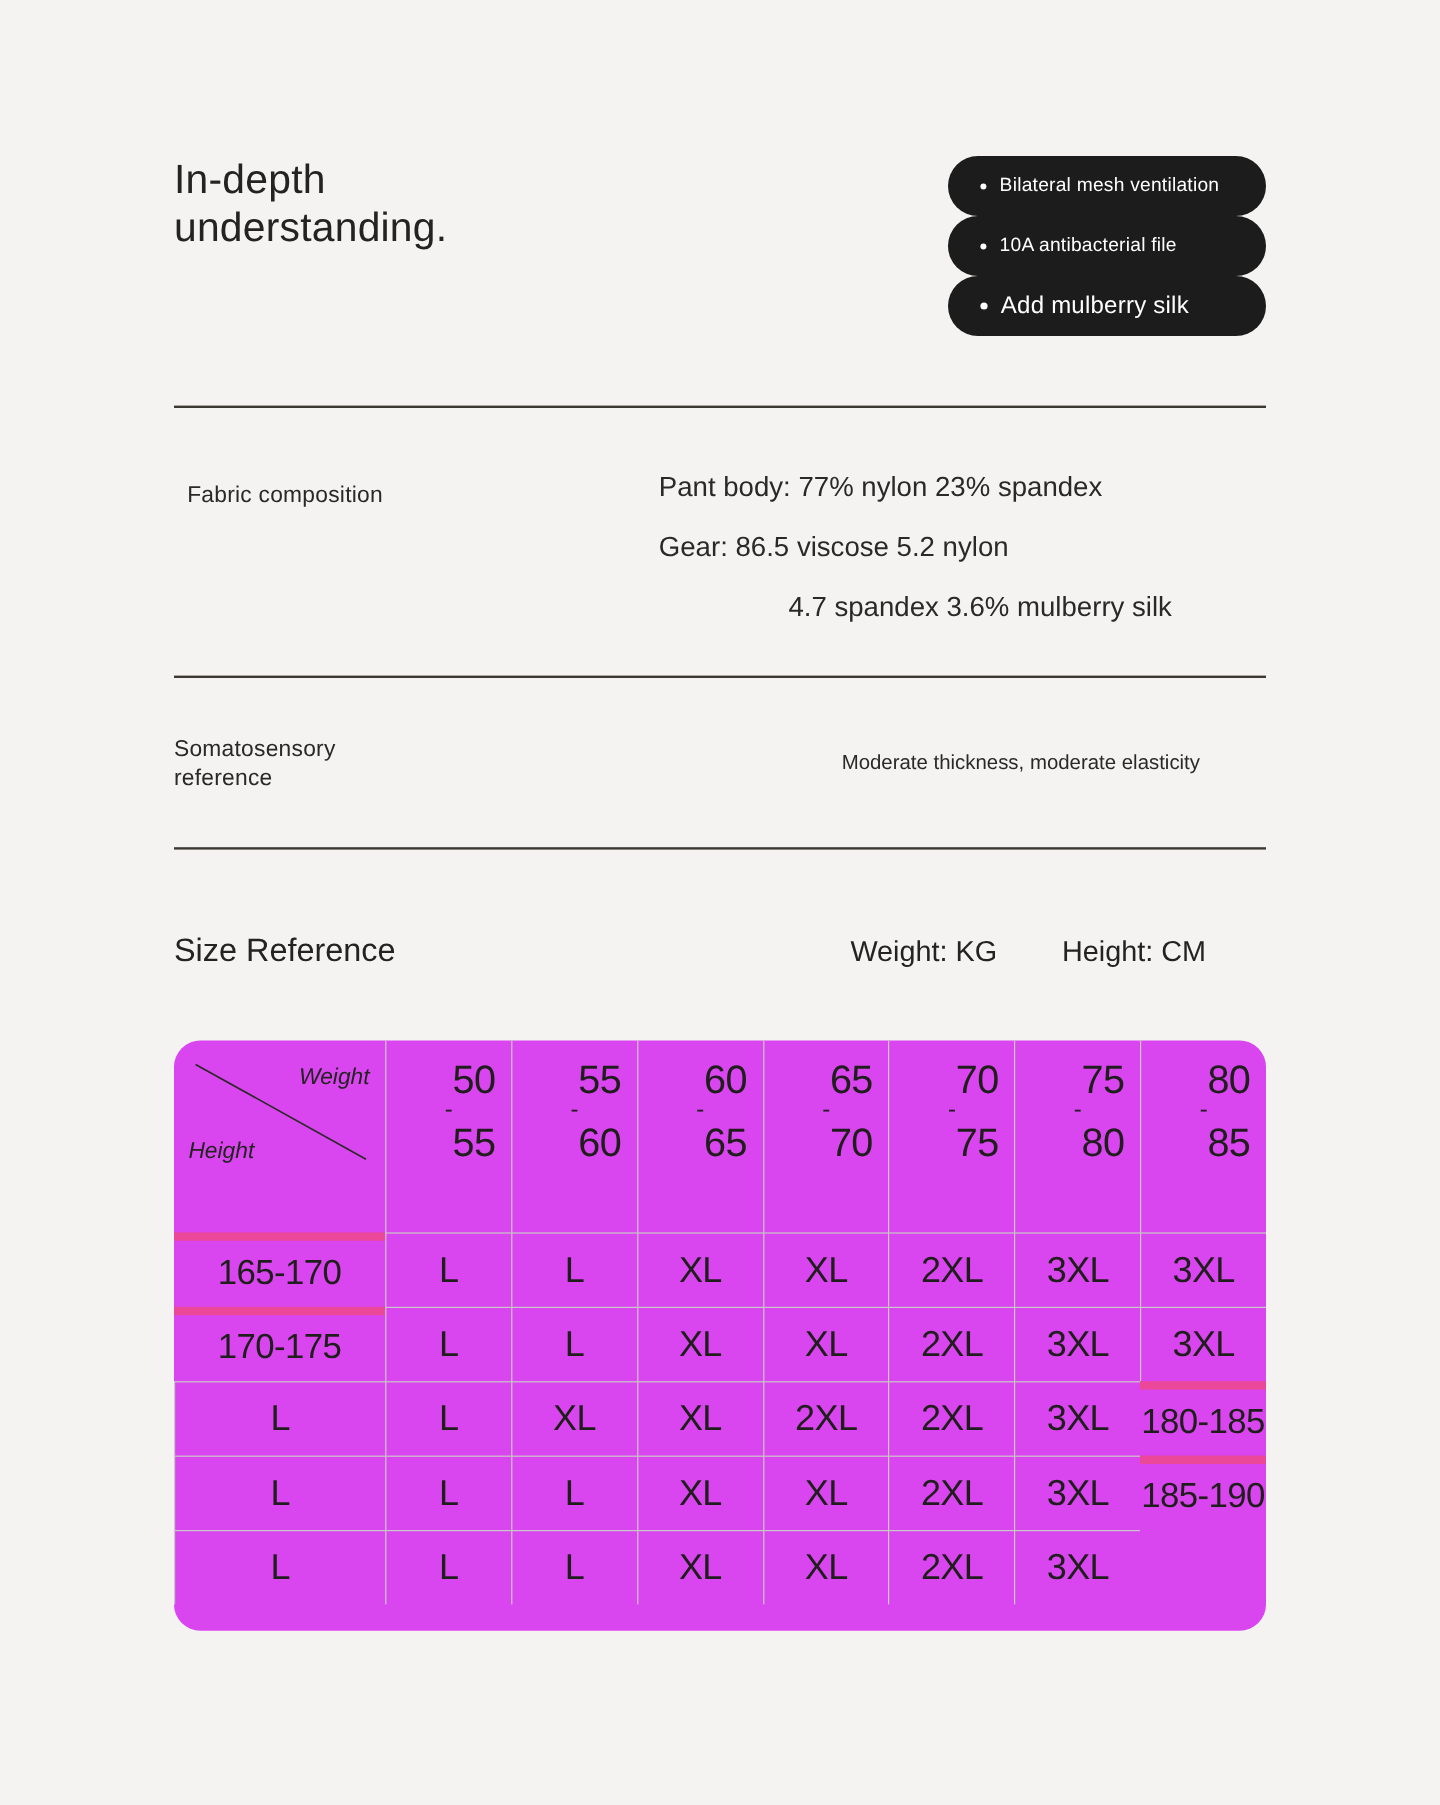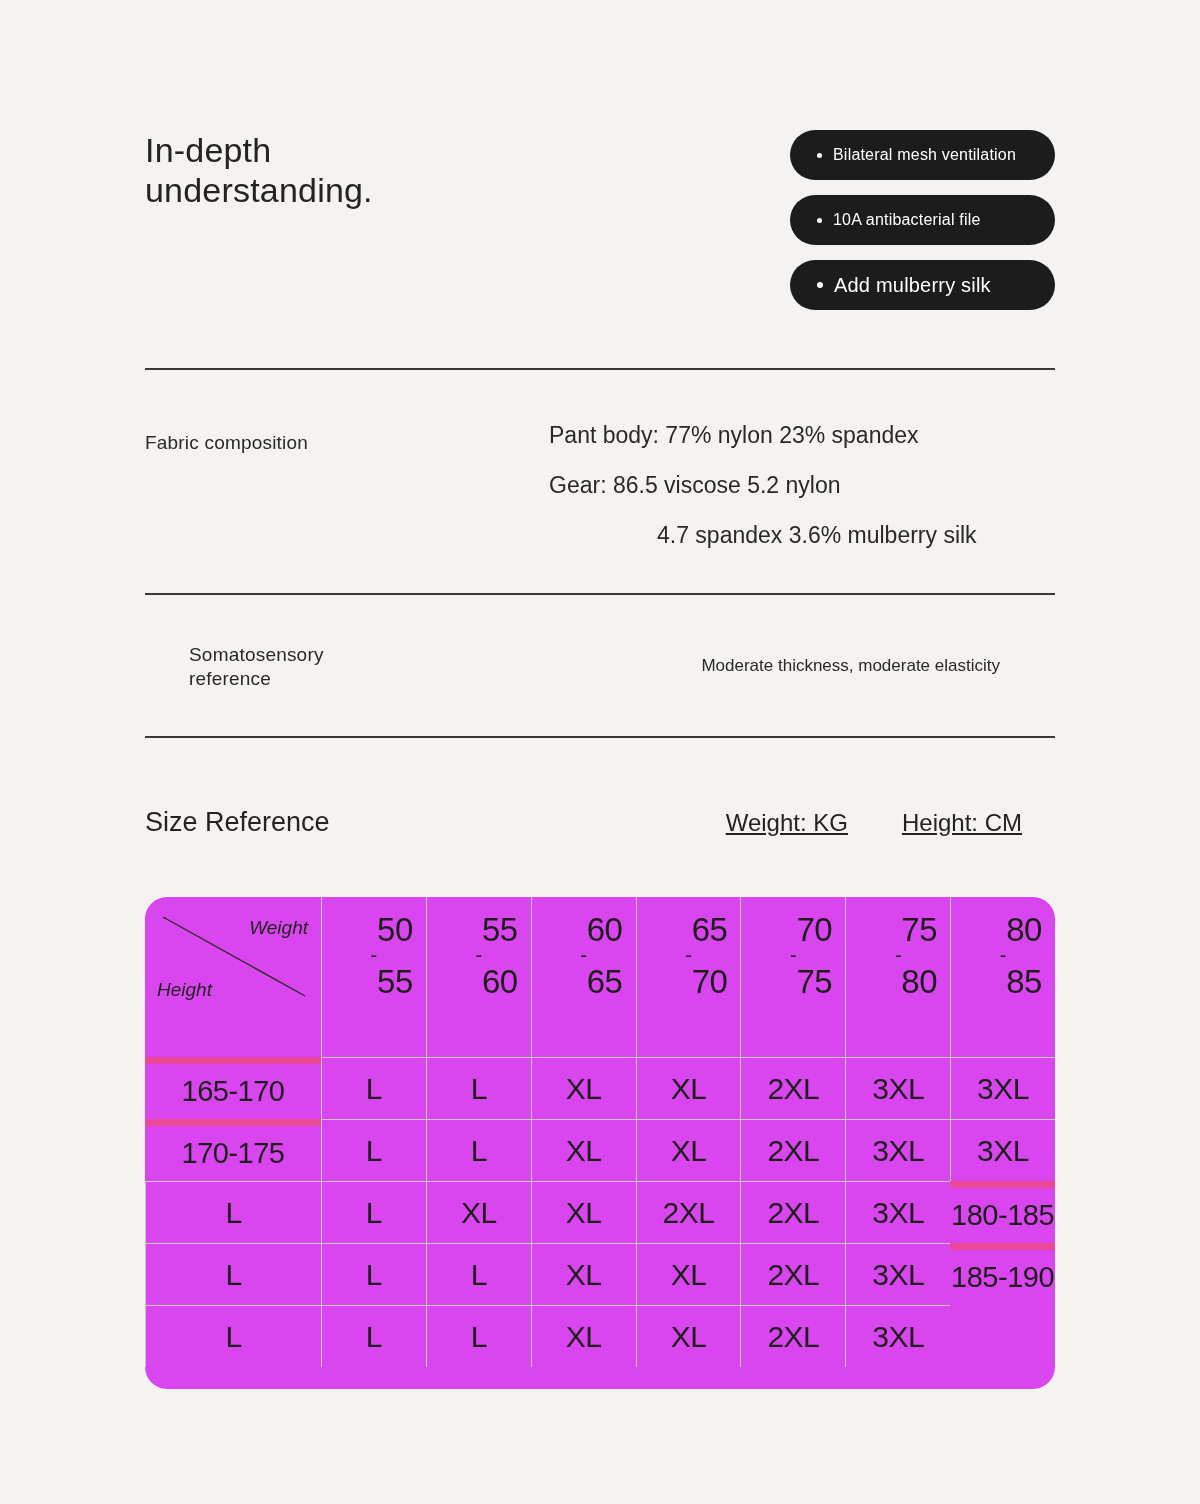--- a/index.html
+++ b/index.html
@@ -30,21 +30,21 @@
     line-height: 40px;
     font-weight: 400;
     letter-spacing: 0.2px;
     color: #242321;
   }
   .hero h1 span { display: block; }
   .pills {
     width: 265px;
     display: flex;
     flex-direction: column;
-    gap: 15px;
+    gap: 0;
   }
   .pill {
     height: 50px;
     background: #1c1c1c;
     border-radius: 26px;
     color: #ffffff;
     display: flex;
     align-items: center;
     padding-left: 27px;
     box-sizing: border-box;
@@ -69,20 +69,21 @@
   }
   .rule.r1 { margin-top: 58px; }
   .rule.r2 { margin-top: 43px; }
   .rule.r3 { margin-top: 45px; }
 
   
   .fabric {
     display: flex;
     justify-content: space-between;
     padding-top: 50px;
+    margin-left: 11px;
   }
   .sec-label {
     font-size: 19px;
     color: #2a2927;
     letter-spacing: 0.2px;
   }
   .fabric .sec-label { padding-top: 12px; }
   .fabric-lines {
     width: 506px;
     font-size: 23px;
@@ -93,44 +94,43 @@
     line-height: 30px;
   }
   .fabric-lines p.indent { padding-left: 108px; margin-bottom: 0; }
 
   
   .somato {
     display: flex;
     justify-content: space-between;
     padding-top: 48px;
   }
-  .somato .sec-label { line-height: 24px; margin-left: 44px; }
+  .somato .sec-label { line-height: 24px; }
   .somato .sec-label span { display: block; }
   .somato-value {
     font-size: 17px;
     color: #2a2927;
     padding-top: 13px;
     margin-right: 55px;
   }
 
   
   .sizeref {
     display: flex;
     justify-content: space-between;
     align-items: baseline;
     padding-top: 69px;
   }
   .sizeref-title { font-size: 27px; color: #242321; }
   .units {
     display: flex;
     gap: 54px;
-    margin-right: 33px;
+    margin-right: 50px;
     font-size: 24px;
     color: #242321;
-    text-decoration: underline;
   }
 
   
   .size-table {
     margin-top: 59px;
     background: #d946ef;
     border-radius: 22px;
     display: grid;
     grid-template-columns: 176px repeat(7, 1fr);
     grid-template-rows: 160px repeat(5, 62px);

